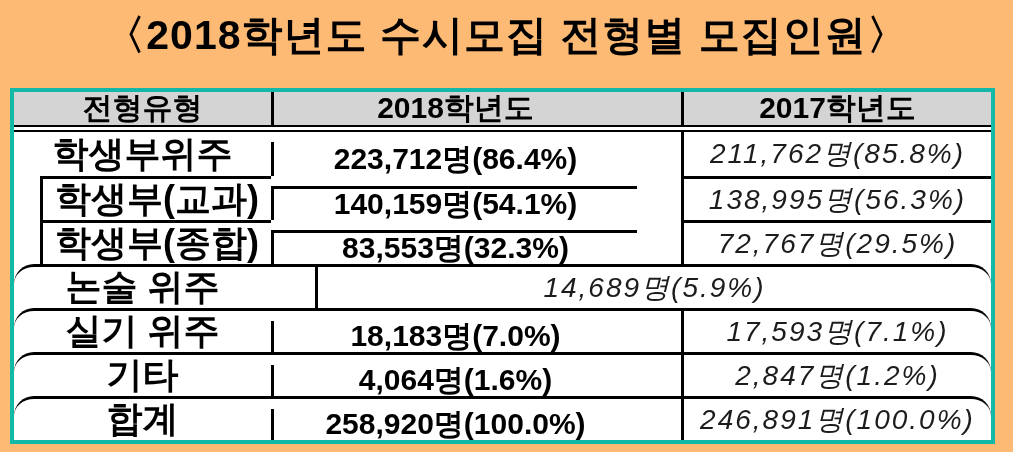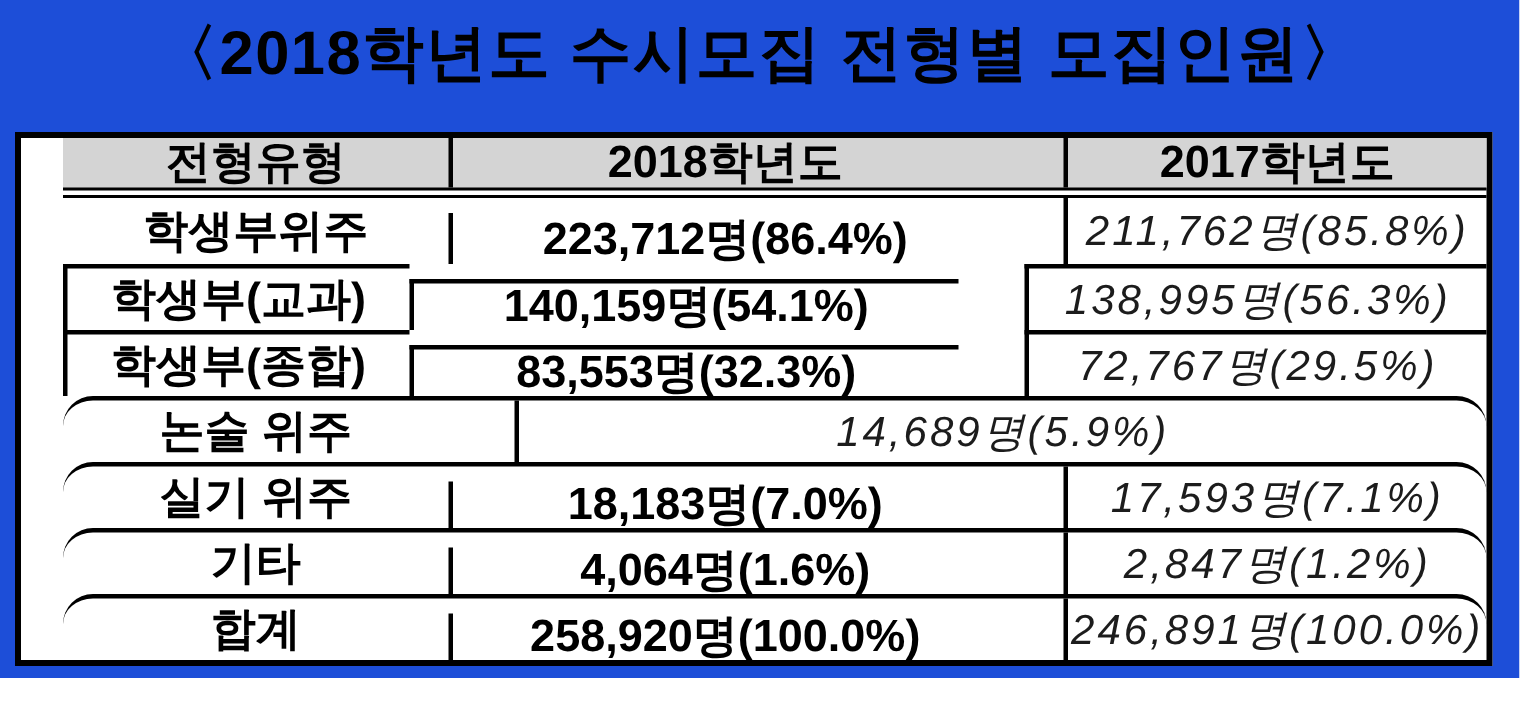--- a/index.html
+++ b/index.html
@@ -8,43 +8,42 @@
     background: #ffffff;
     width: 1013px;
     height: 472px;
     font-family: "Liberation Sans", sans-serif;
     overflow: hidden;
   }
   .page {
     position: relative;
     width: 1013px;
     height: 452px;
-    background: #1d4ed8;
+    background: #fdba74;
   }
   .title {
     position: absolute;
     top: 8px;
     left: 0;
     width: 100%;
     text-align: center;
     font-size: 41px;
     font-weight: bold;
     color: #000000;
     letter-spacing: 1px;
     white-space: nowrap;
   }
   .table {
     position: absolute;
     left: 10px;
     top: 88px;
     width: 985px;
-    border: 4px solid #000000;
+    border: 4px solid #14b8a6;
     box-sizing: border-box;
     background: #ffffff;
-    padding-left: 28px;
   }
   .row {
     display: flex;
     height: 44px;
     box-sizing: border-box;
   }
   .row > div {
     display: flex;
     align-items: center;
     box-sizing: border-box;
@@ -62,26 +61,27 @@
     background-clip: padding-box;
     border-bottom: 7px double #000000;
   }
   .header > div {
     font-size: 30px;
     font-weight: bold;
     color: #000000;
   }
   
   .t {
-    font-size: 30px;
+    font-size: 36px;
     font-weight: bold;
     color: #000000;
   }
   
   .c1sub {
+    margin-left: 26px;
     width: 231px;
     border-left: 3px solid #000;
     justify-content: center;
   }
   
   .v18 {
     font-size: 30px;
     font-weight: bold;
     color: #000000;
     margin-top: 10px;

